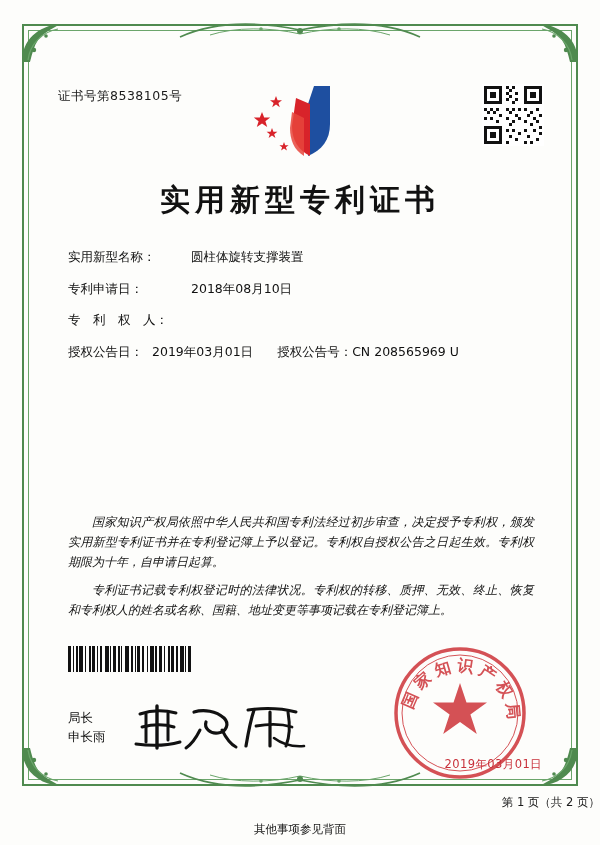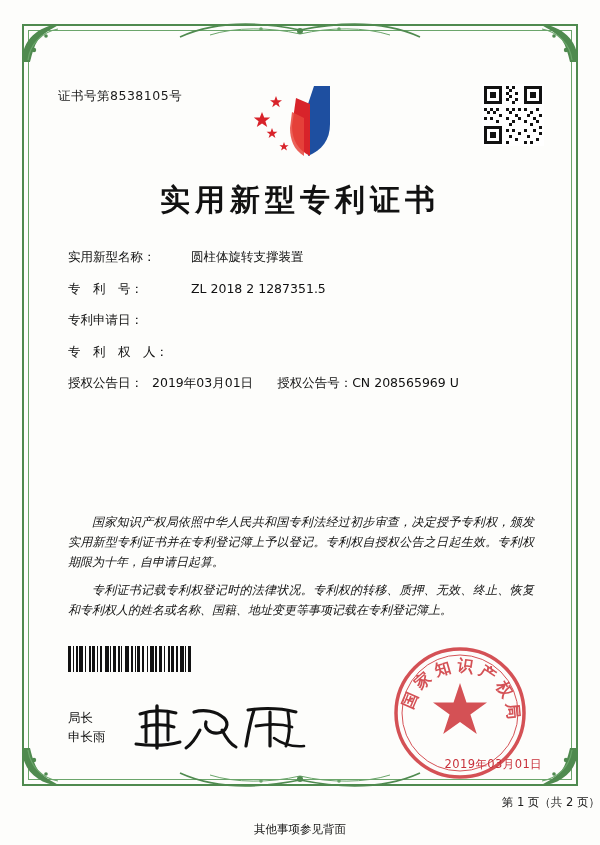--- a/index.html
+++ b/index.html
@@ -382,25 +382,22 @@
   </div>
 
   <div class="doc-title">实用新型专利证书</div>
 
   <div class="fields">
     <div class="field-row narrow">
       <span class="field-label">实用新型名称：</span>
       <span class="field-value">圆柱体旋转支撑装置</span>
     </div>
     <div class="field-row narrow">
-      <span class="field-label">专　利　号：</span>
-      <span class="field-value">ZL 2018 2 1287351.5</span>
-    </div>
-    <div class="field-row narrow">
       <span class="field-label">专利申请日：</span>
+      <span class="field-value">2018年08月10日</span>
     </div>
     <div class="field-row wide">
       <span class="field-label">专　利　权　人：</span>
     </div>
     <div class="field-row double">
       <span class="field-label" style="width:84px">授权公告日：</span>
       <span>2019年03月01日</span>
       <span class="field-sep"></span>
       <span>授权公告号：</span>
       <span>CN 208565969 U</span>

